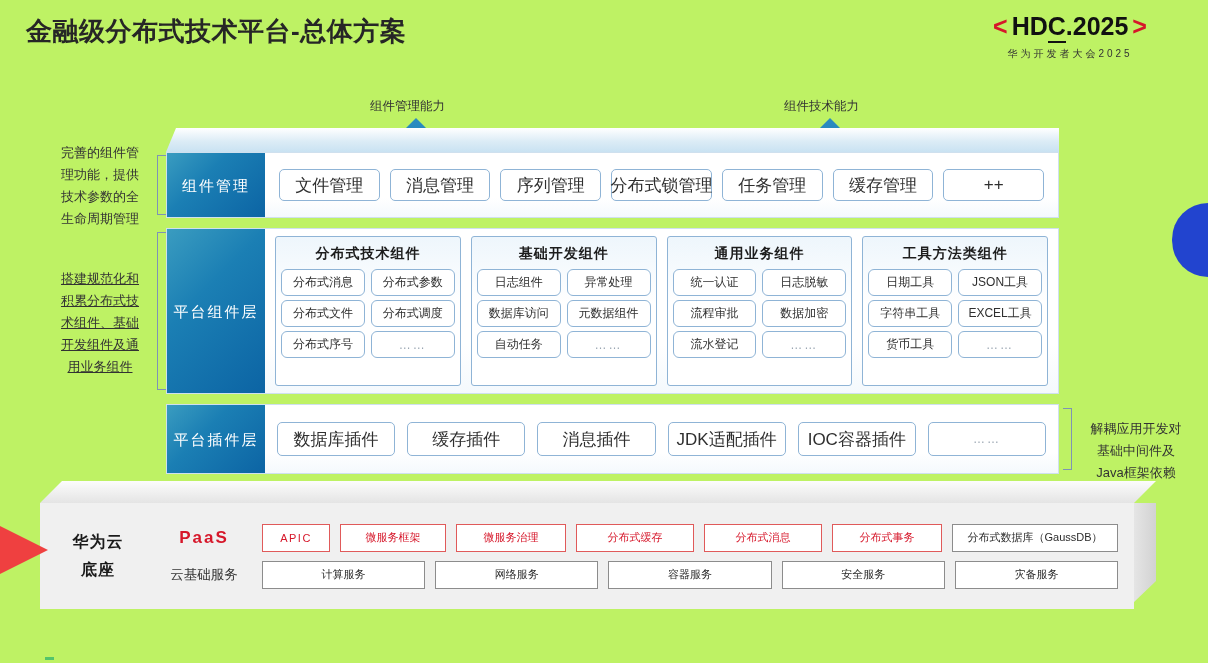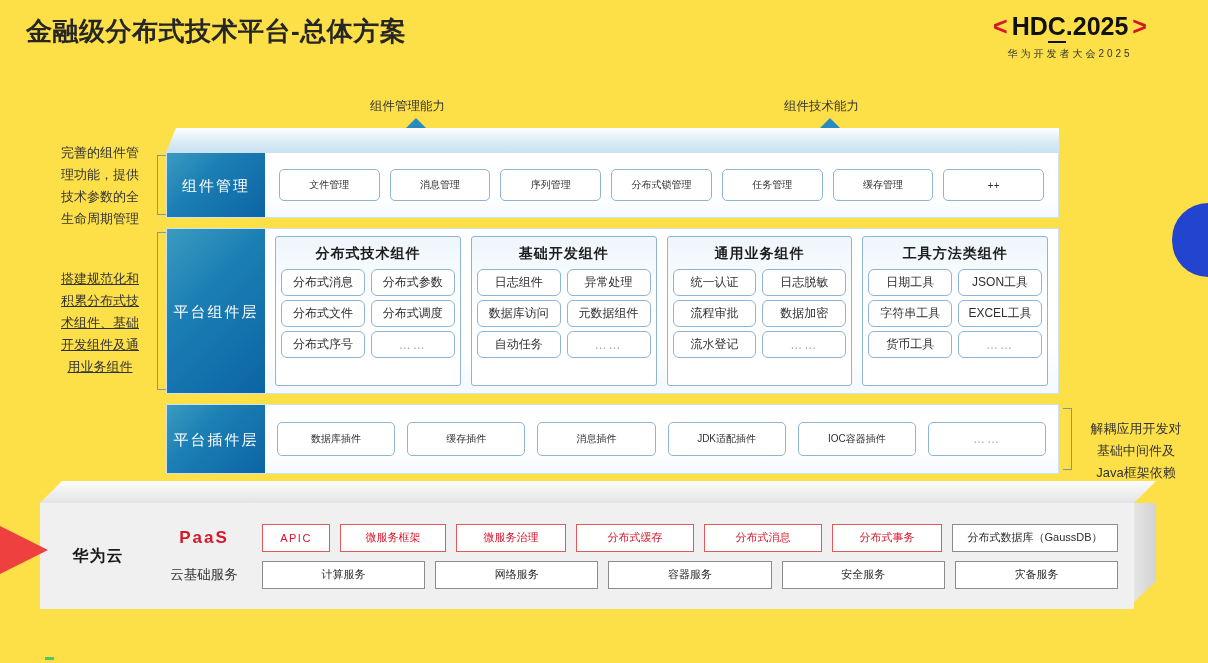--- a/index.html
+++ b/index.html
@@ -2,21 +2,21 @@
 <html><head>
 <meta charset="utf-8">
 <style>
   * { box-sizing: border-box; margin: 0; padding: 0; }
   html, body {
     width: 1208px; height: 663px;
     background: #ffffff;
     font-family: "Liberation Sans", "DejaVu Sans", sans-serif;
     overflow: hidden;
   }
-  #page { position: relative; width: 1208px; height: 663px; background:#fde047; }
+  #page { position: relative; width: 1208px; height: 663px; background:#bef264; }
 
   
   .page-title {
     position: absolute; left: 26px; top: 14px;
     font-size: 26px; font-weight: bold; color: #262626;
     letter-spacing: 0.5px; white-space: nowrap;
   }
   .hdc-logo {
     position: absolute; right: 18px; top: 14px;
     text-align: center; width: 240px;
@@ -71,21 +71,21 @@
     background: linear-gradient(135deg, #3a9cc0 0%, #1b7fb4 38%, #0c64a4 100%);
   }
   .layer-body {
     flex: 1; display: flex; align-items: center;
     background: linear-gradient(180deg,#ffffff 0%, #ffffff 70%, #f4f9fd 100%);
   }
 
   
   .chip {
     border: 1px solid #8fb4d6; border-radius: 5px; background: #ffffff;
-    font-size: 10px; color: #2f2f2f; text-align: center;
+    font-size: 17px; color: #2f2f2f; text-align: center;
     display: flex; align-items: center; justify-content: center;
     height: 32px; white-space: nowrap;
   }
   .chip.dots { color: #9aa6b2; letter-spacing: 2px; font-size: 12px; }
 
   
   #layer-mgmt { left: 166px; top: 152px; width: 893px; height: 66px; }
   #layer-mgmt .layer-body { padding: 0 14px; justify-content: space-between; gap: 10px; }
   #layer-mgmt .chip { flex: 1 1 0; min-width: 0; }
 
@@ -304,20 +304,21 @@
       <div class="chip dots">……</div>
     </div>
   </div>
 
   <div class="slab-top"></div>
   <div class="slab-side"></div>
   <div class="slab">
     <div class="slab-inner">
       <div class="base-name">
         <div>华为云</div>
+        <div>底座</div>
       </div>
       <div class="base-rows">
 
         <div class="base-row">
           <div class="row-tag paas">PaaS</div>
           <div class="pill red apic" style="flex:0 0 68px;">APIC</div>
           <div class="pill red" style="flex:0 0 106px;">微服务框架</div>
           <div class="pill red" style="flex:0 0 110px;">微服务治理</div>
           <div class="pill red" style="flex:0 0 118px;">分布式缓存</div>
           <div class="pill red" style="flex:0 0 118px;">分布式消息</div>

